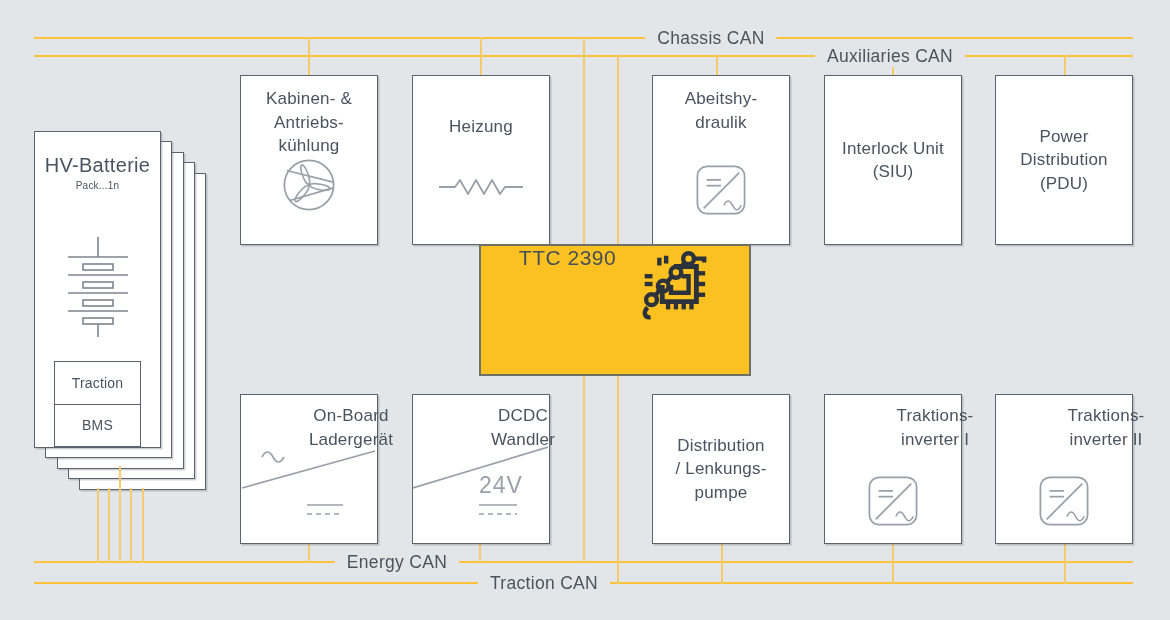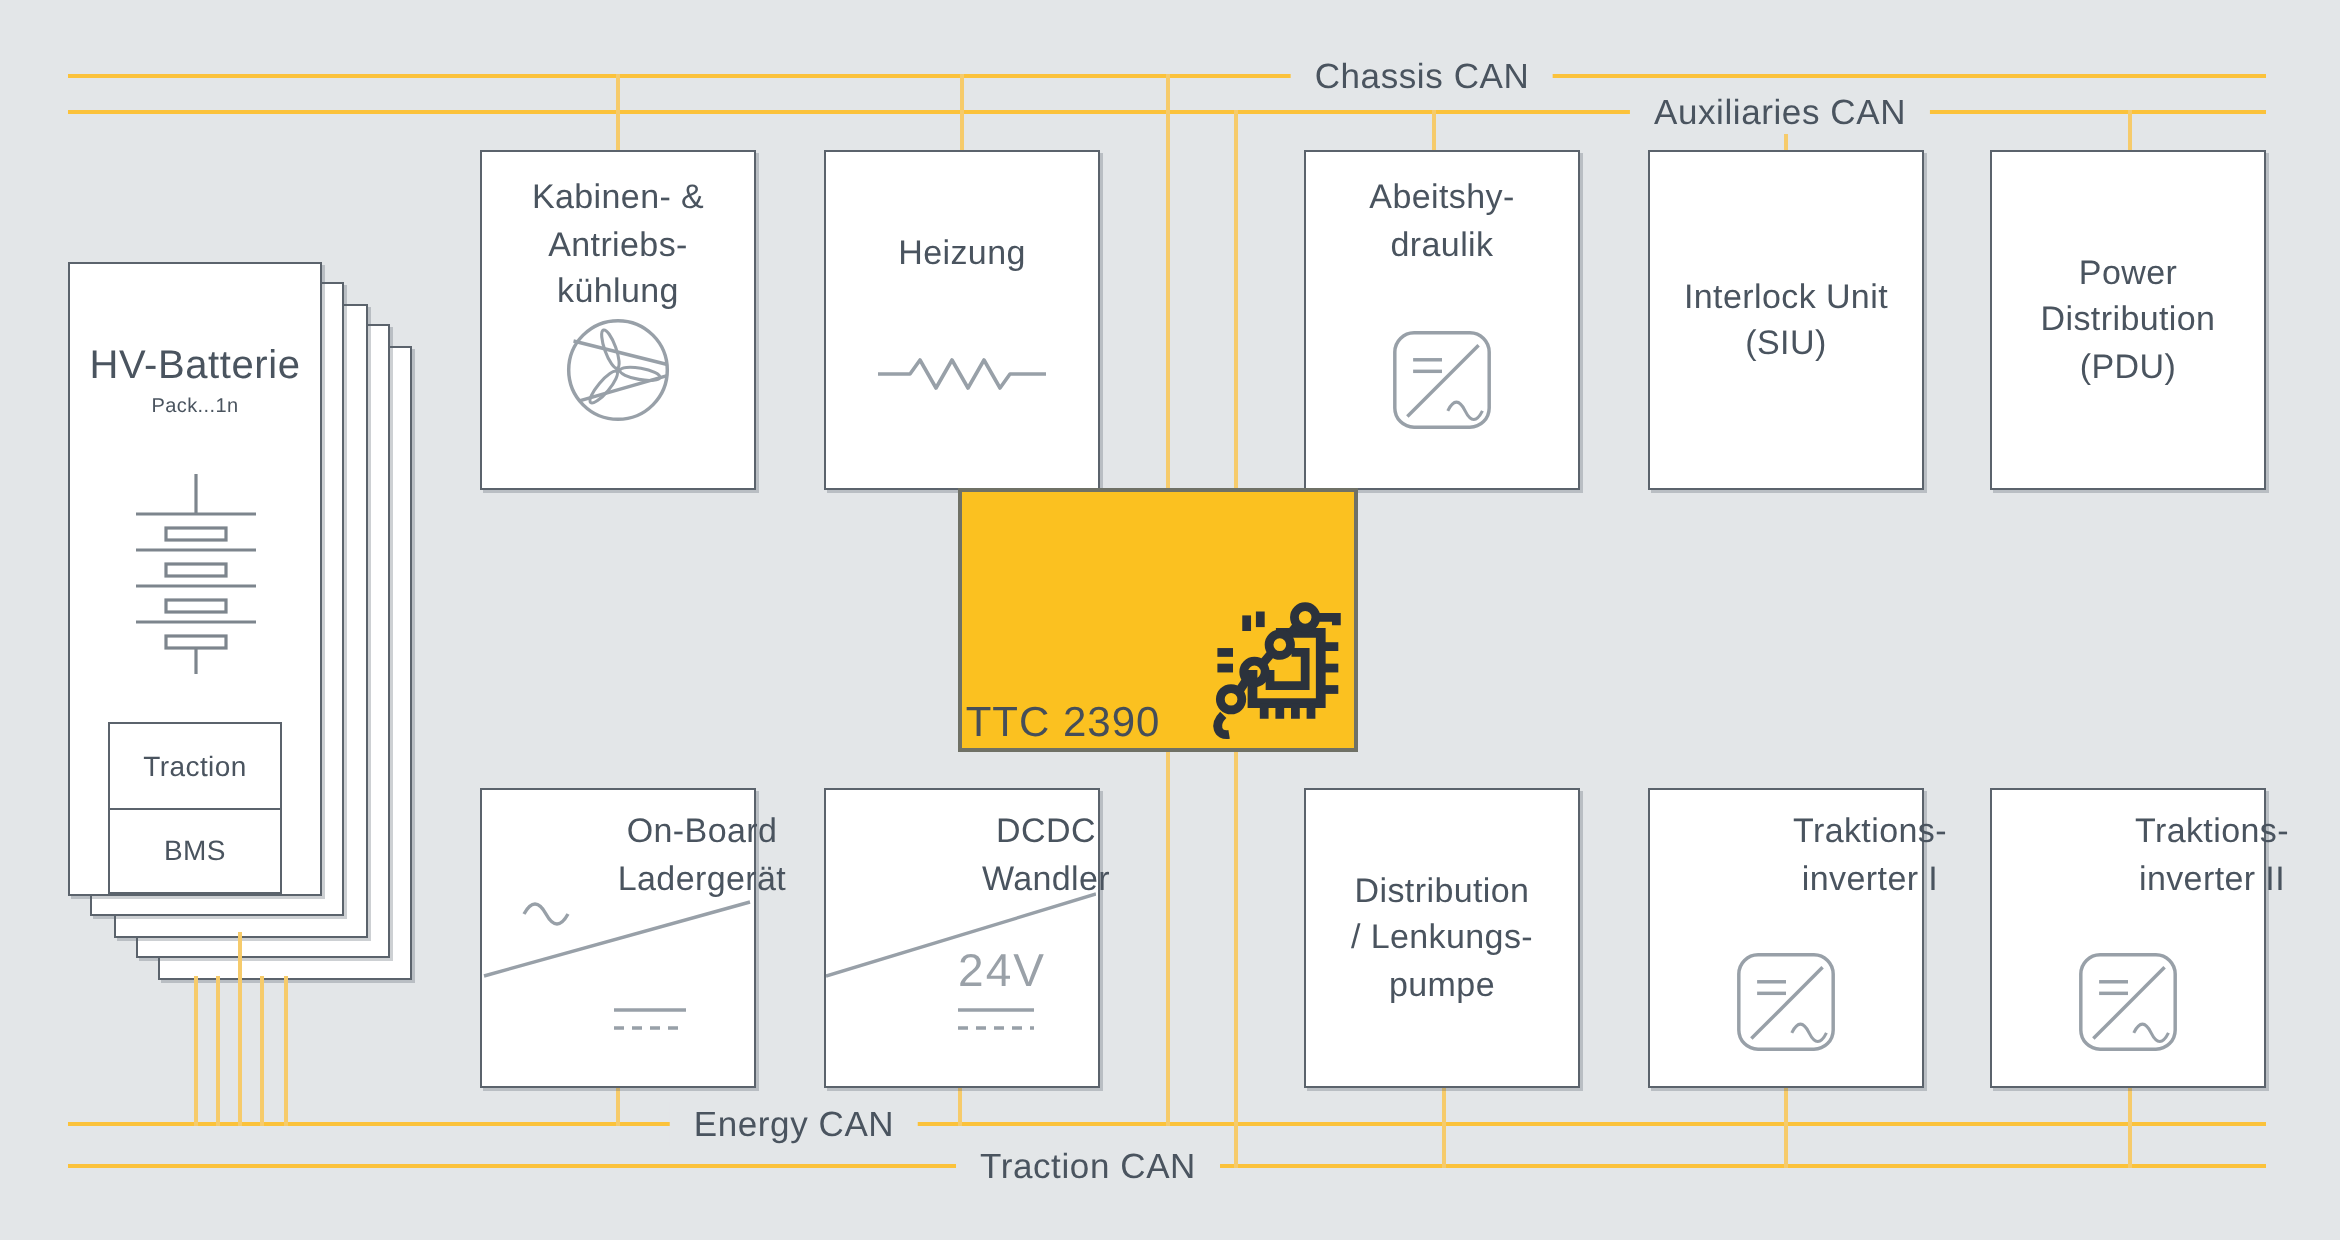--- a/index.html
+++ b/index.html
@@ -23,34 +23,34 @@
   .pt11{padding-top:11px;} .pt9{padding-top:9px;padding-left:42px;} .pt39{padding-top:39px;}
   .ln{display:block;}
   .icn{position:absolute;left:50%;transform:translateX(-50%);color:var(--icon-stroke);line-height:0;}
   .overlay{position:absolute;left:0;top:0;color:var(--icon-stroke);line-height:0;}
   .v24{position:absolute;left:88px;top:77px;transform:translateX(-50%);
        font-size:23px;letter-spacing:1px;color:var(--muted);}
   
   .card{position:absolute;width:127px;height:317px;background:var(--box-bg);
         border:1.5px solid var(--box-border);box-sizing:border-box;
         box-shadow:1.5px 1.5px 0 rgba(91,99,108,.30);}
-  .bat-title{position:absolute;top:40px;width:100%;text-align:center;}
+  .bat-title{position:absolute;top:22px;width:100%;text-align:center;}
   .bat-title .h{display:block;font-size:20px;letter-spacing:.3px;}
   .bat-title .s{display:block;font-size:10px;margin-top:3px;letter-spacing:.2px;}
   .bat-icon{position:absolute;left:50%;transform:translateX(-50%);top:105px;
             color:var(--battery-stroke);line-height:0;}
   .vb{position:absolute;left:19px;top:229px;width:87px;height:86px;
       border:1.5px solid var(--box-border);box-sizing:border-box;background:var(--box-bg);}
   .vb .cell{height:41.5px;display:flex;align-items:center;justify-content:center;
             font-size:14px;letter-spacing:.2px;}
   .vb .cell.first{border-bottom:1.5px solid var(--box-border);}
   
-  .ttc{position:absolute;left:479px;top:244px;width:200px;height:132px;
+  .ttc{position:absolute;left:479px;top:244px;width:272px;height:132px;
        background:var(--ttc-fill);border:2px solid var(--ttc-border);box-sizing:border-box;
-       display:flex;align-items:flex-end;justify-content:center;gap:17px;}
+       display:flex;align-items:flex-start;justify-content:center;gap:17px;}
   .ttc-label{font-size:21px;letter-spacing:.5px;color:var(--ttc-text);}
   .chip{color:var(--chip-icon);line-height:0;}
 </style>
 </head>
 <body>
 
 <div class="stage">
 
   <div class="bus" style="top:37px"></div>
   <div class="bus" style="top:55px"></div>

